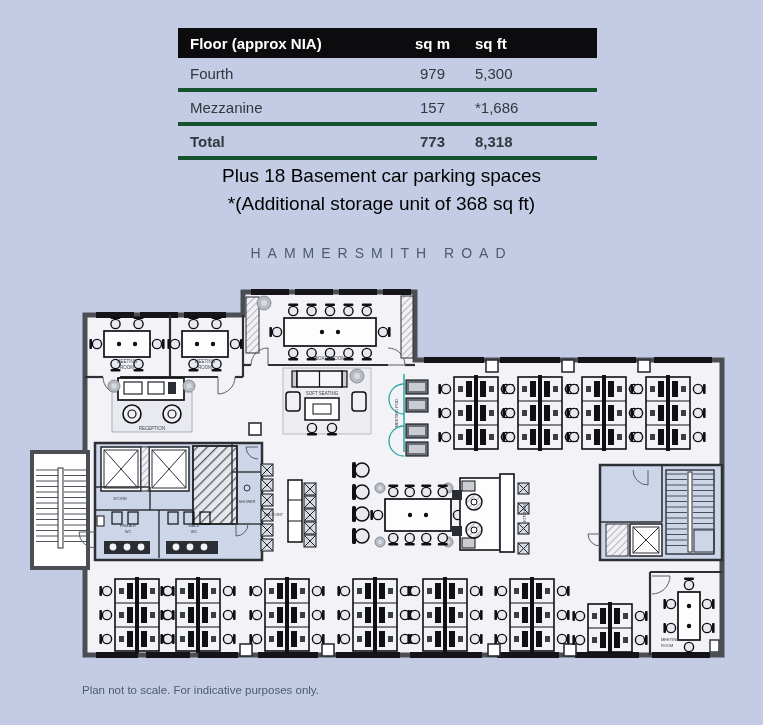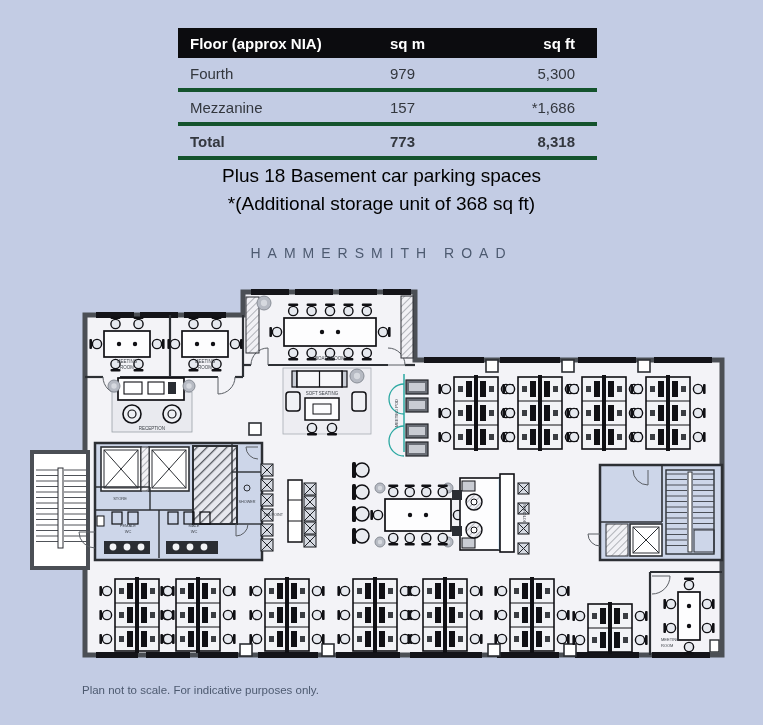--- a/index.html
+++ b/index.html
@@ -7,22 +7,22 @@
         font-family:"Liberation Sans",sans-serif;background:#c3cce4;padding-left:20px;}
   .plan-svg{position:absolute;left:0;top:0;}
   
   .area-table{position:absolute;left:178px;top:28px;width:419px;color:#33373e;}
   .t-head{display:flex;align-items:center;background:#0c0c0f;color:#ffffff;
           font-weight:bold;font-size:15px;height:30px;}
   .t-row{display:flex;align-items:center;font-size:15px;height:30px;
          border-bottom:4px solid #14532d;}
   .t-row.total{font-weight:bold;}
   .c-floor{width:200px;padding-left:12px;}
-  .c-sqm{width:85px;text-align:left;}
-  .c-sqft{flex:1;text-align:right;padding-right:22px;}
+  .c-sqm{width:85px;text-align:center;}
+  .c-sqft{flex:1;padding-right:22px;}
   
   .notes{position:absolute;left:0;top:162px;width:763px;text-align:center;
          font-size:19px;line-height:1.45;color:#000000;}
   .road-label{position:absolute;left:0;top:245px;width:763px;text-align:center;
               font-size:14px;letter-spacing:7px;color:#4d5a70;}
   .footer-note{position:absolute;left:82px;top:684px;font-size:11.5px;color:#4d5a70;}
 </style>
 </head>
 <body>
 

